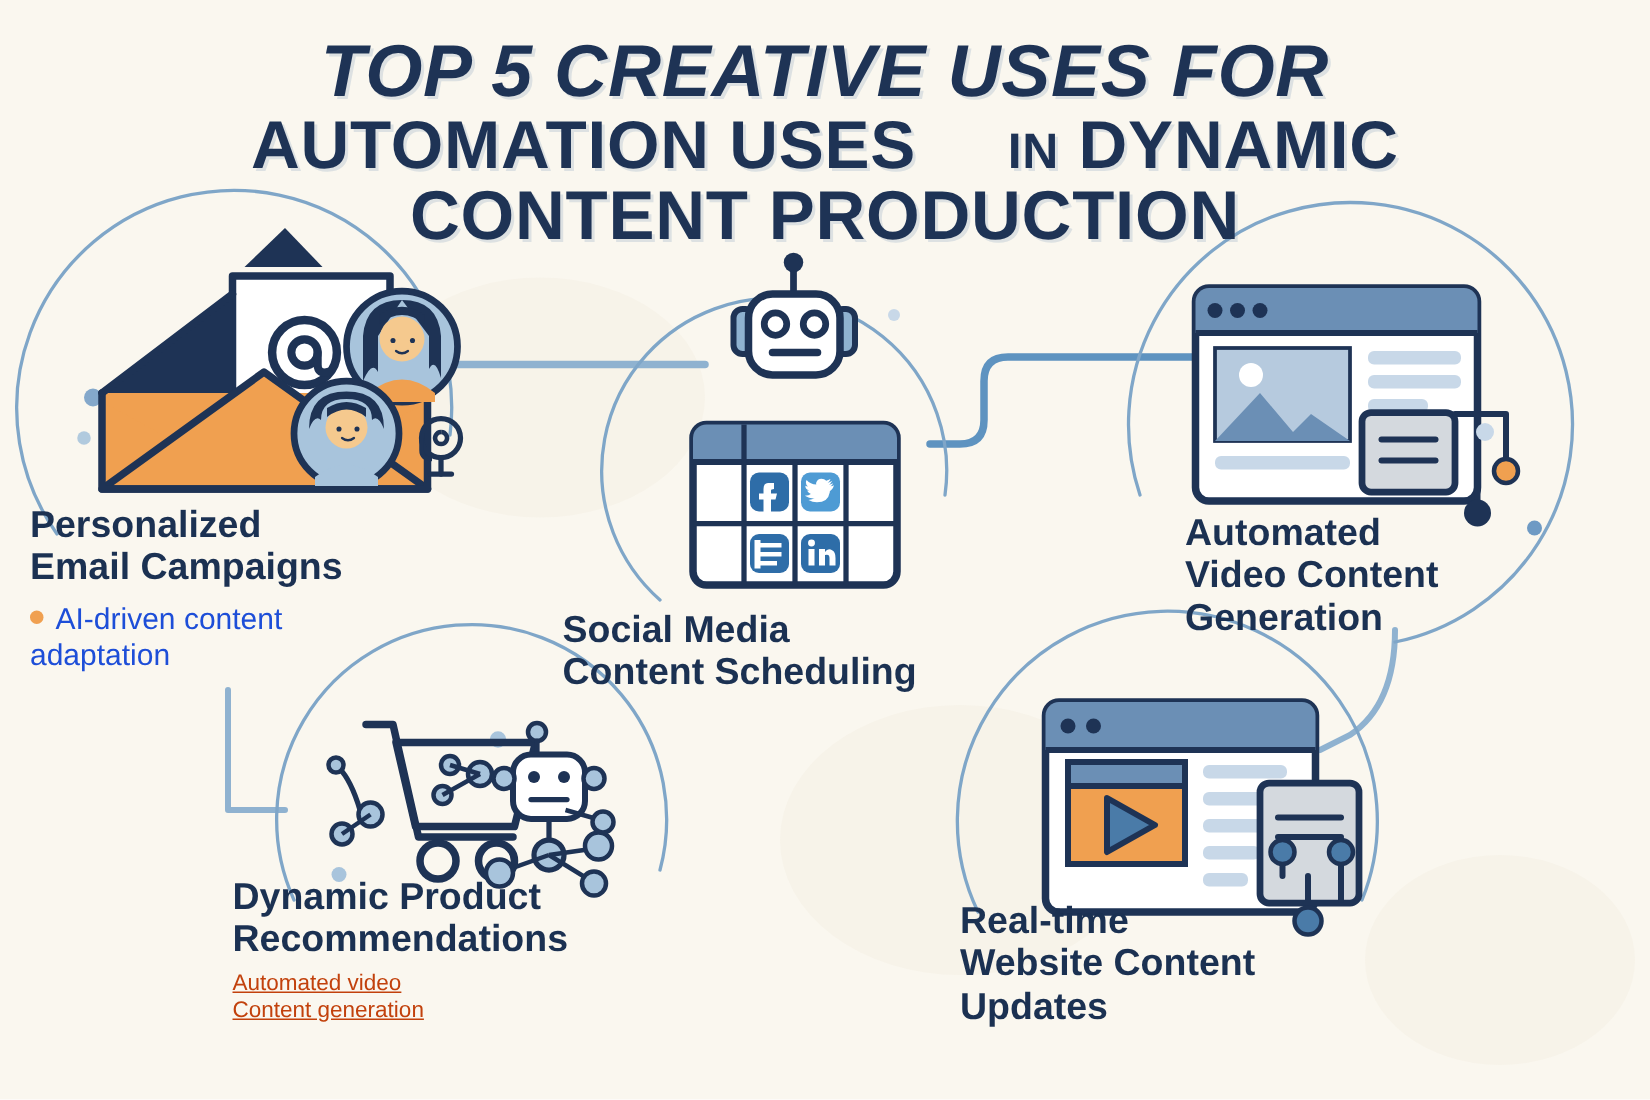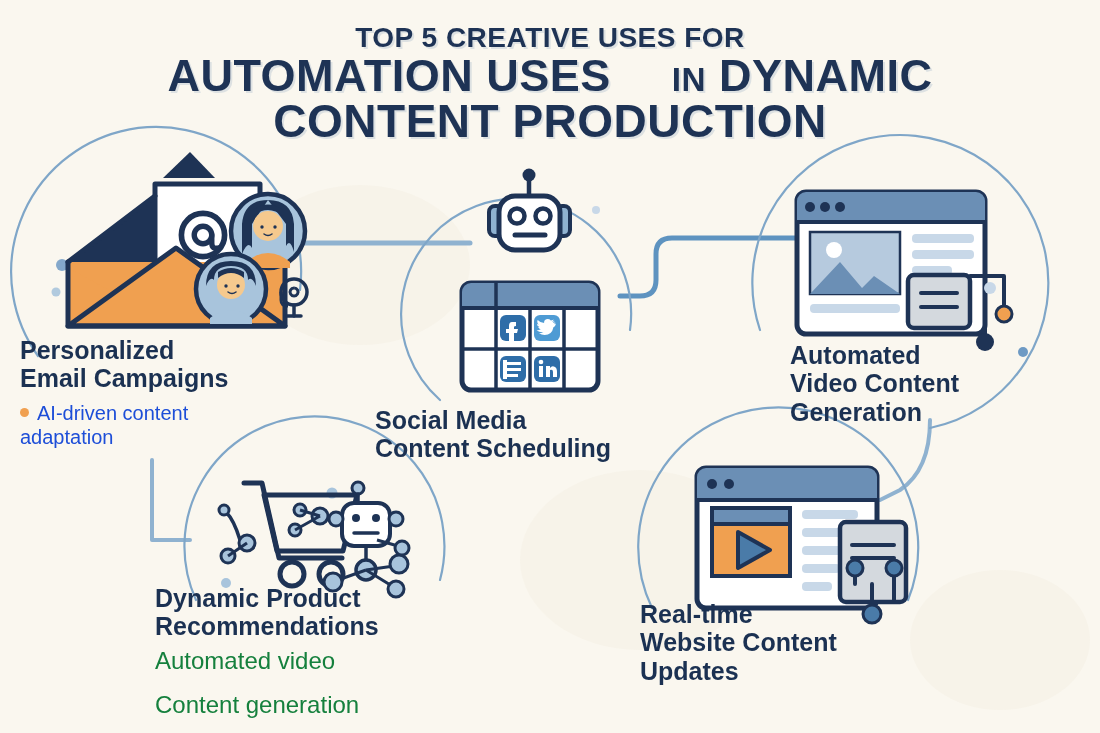--- a/index.html
+++ b/index.html
@@ -34,21 +34,21 @@
     font-family: "Liberation Sans", sans-serif;
     font-weight: bold;
     letter-spacing: 0.5px;
     line-height: 1.02;
     text-shadow: 2px 2px 0 rgba(120,150,180,0.22);
   }
   .title-line {
     display: block;
     white-space: nowrap;
   }
-  #title-line-1 { font-size: 28px; }
+  #title-line-1 { font-size: 49px; font-style: italic; }
   #title-line-2 { font-size: 45px; }
   #title-line-3 { font-size: 46px; }
   .title-small {
     font-size: 0.74em;
     letter-spacing: 0.5px;
     margin-left: 48px;
   }
 
   
   .node-label {
@@ -57,24 +57,25 @@
     color: #1B3152;
     font-family: "Liberation Sans", sans-serif;
     font-weight: bold;
     font-size: 25px;
     line-height: 1.13;
     white-space: nowrap;
   }
   .node-sub {
     display: block;
     font-weight: normal;
-    font-size: 24px;
+    font-size: 15px;
     line-height: 1.2;
-    color: #15803d;
+    color: #c2410c;
     margin-top: 6px;
+    text-decoration: underline;
   }
   .bullet-row {
     display: block;
     font-weight: normal;
     font-size: 20px;
     line-height: 1.2;
     color: #1d4ed8;
     margin-top: 8px;
     position: relative;
   }
@@ -358,21 +359,21 @@
   <div class="node-label" id="label-video">
     <span>Automated</span><br>
     <span>Video Content</span><br>
     <span>Generation</span>
   </div>
 
   <div class="node-label" id="label-product">
     <span>Dynamic Product</span><br>
     <span>Recommendations</span>
     <span class="node-sub">Automated video</span>
-    <span class="node-sub" style="margin-top:16px">Content generation</span>
+    <span class="node-sub" style="margin-top:0">Content generation</span>
   </div>
 
   <div class="node-label" id="label-realtime">
     <span>Real-time</span><br>
     <span>Website Content</span><br>
     <span>Updates</span>
   </div>
 
 </div>
 

